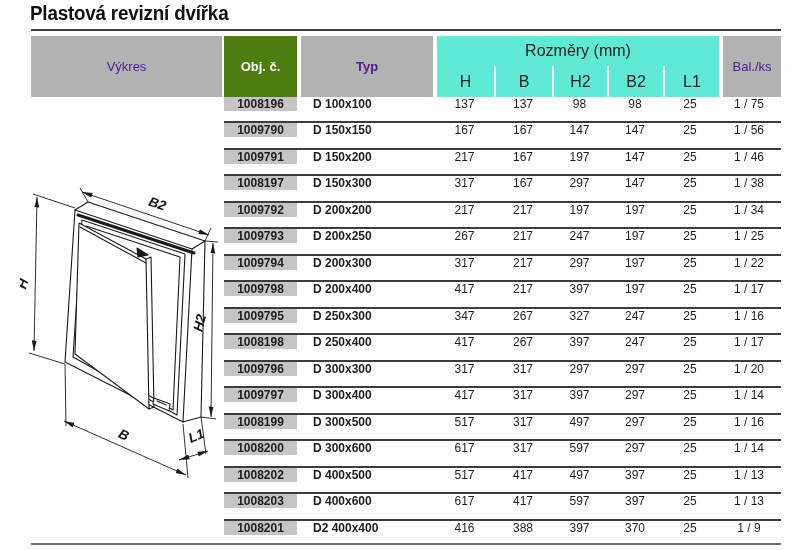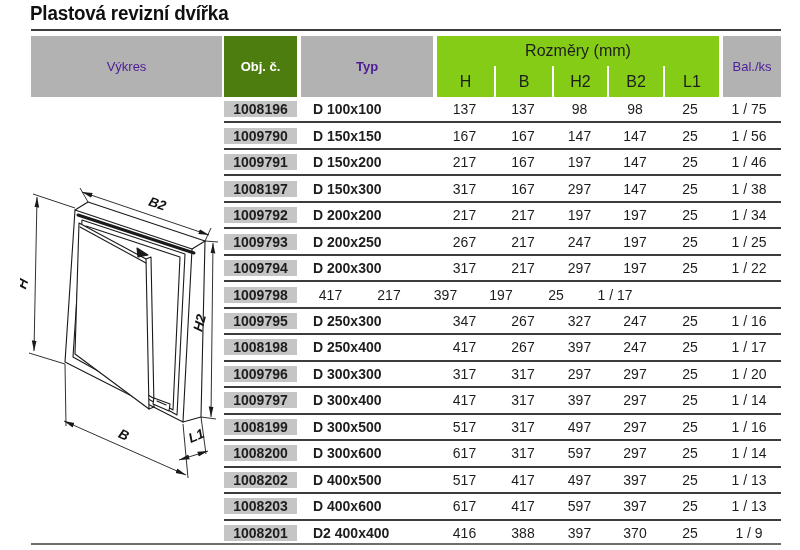--- a/index.html
+++ b/index.html
@@ -18,32 +18,32 @@
 
   
   .header{position:absolute;left:31px;top:36px;width:750px;height:61px;display:flex;}
   .h-cell{background:#b2b2b2;display:flex;align-items:center;justify-content:center;
           font-size:13px;color:#4c1d95;box-sizing:border-box;}
   .gap2{width:2px;background:#fff;flex:none;}
   .gap4{width:4px;background:#fff;flex:none;}
   .h-vykres{width:191px;flex:none;}
   .h-obj{width:73px;flex:none;background:#4d7c0f;color:#ffffff;font-weight:bold;}
   .h-typ{width:132px;flex:none;font-weight:bold;}
-  .h-roz{width:282px;flex:none;background:#84cc16;display:grid;
+  .h-roz{width:282px;flex:none;background:#5eead4;display:grid;
          grid-template-rows:30px 31px;grid-template-columns:57px 58px 55px 56px 56px;}
   .h-roz-span{grid-column:1/6;grid-row:1;display:flex;align-items:center;justify-content:center;}
   .h-sub{grid-row:2;display:flex;align-items:center;justify-content:center;box-sizing:border-box;}
   .h-sub.sep{border-left:2px solid #fff;}
   .h-bal{width:58px;flex:none;}
 
   
   .rows{position:absolute;left:224px;top:97px;width:557px;height:448px;
         display:flex;flex-direction:column;}
-  .row{flex:1;display:flex;align-items:center;border-bottom:2px solid #3c3c3c;
-       box-sizing:border-box;font-size:14px;}
+  .row{flex:1;display:flex;align-items:flex-start;border-bottom:2px solid #3c3c3c;
+       box-sizing:border-box;font-size:12px;}
   .row:last-child{border-bottom:none;}
   .cell{display:flex;align-items:center;justify-content:center;box-sizing:border-box;}
   .c-obj{width:77px;flex:none;background:#c5c5c5;border-right:4px solid #fff;font-weight:bold;}
   .c-typ{width:134px;flex:none;justify-content:flex-start;padding-left:12px;font-weight:bold;}
   .c-h{width:59px;flex:none;}
   .c-b{width:58px;flex:none;}
   .c-h2{width:55px;flex:none;}
   .c-b2{width:56px;flex:none;}
   .c-l1{width:54px;flex:none;}
   .c-bal{width:64px;flex:none;}
@@ -142,20 +142,21 @@
       <div class="cell c-typ">D 200x300</div>
       <div class="cell c-h">317</div>
       <div class="cell c-b">217</div>
       <div class="cell c-h2">297</div>
       <div class="cell c-b2">197</div>
       <div class="cell c-l1">25</div>
       <div class="cell c-bal">1 / 22</div>
     </div>
     <div class="row">
       <div class="cell c-obj">1009798</div>
+      <div class="cell c-typ">D 200x400</div>
       <div class="cell c-h">417</div>
       <div class="cell c-b">217</div>
       <div class="cell c-h2">397</div>
       <div class="cell c-b2">197</div>
       <div class="cell c-l1">25</div>
       <div class="cell c-bal">1 / 17</div>
     </div>
     <div class="row">
       <div class="cell c-obj">1009795</div>
       <div class="cell c-typ">D 250x300</div>

